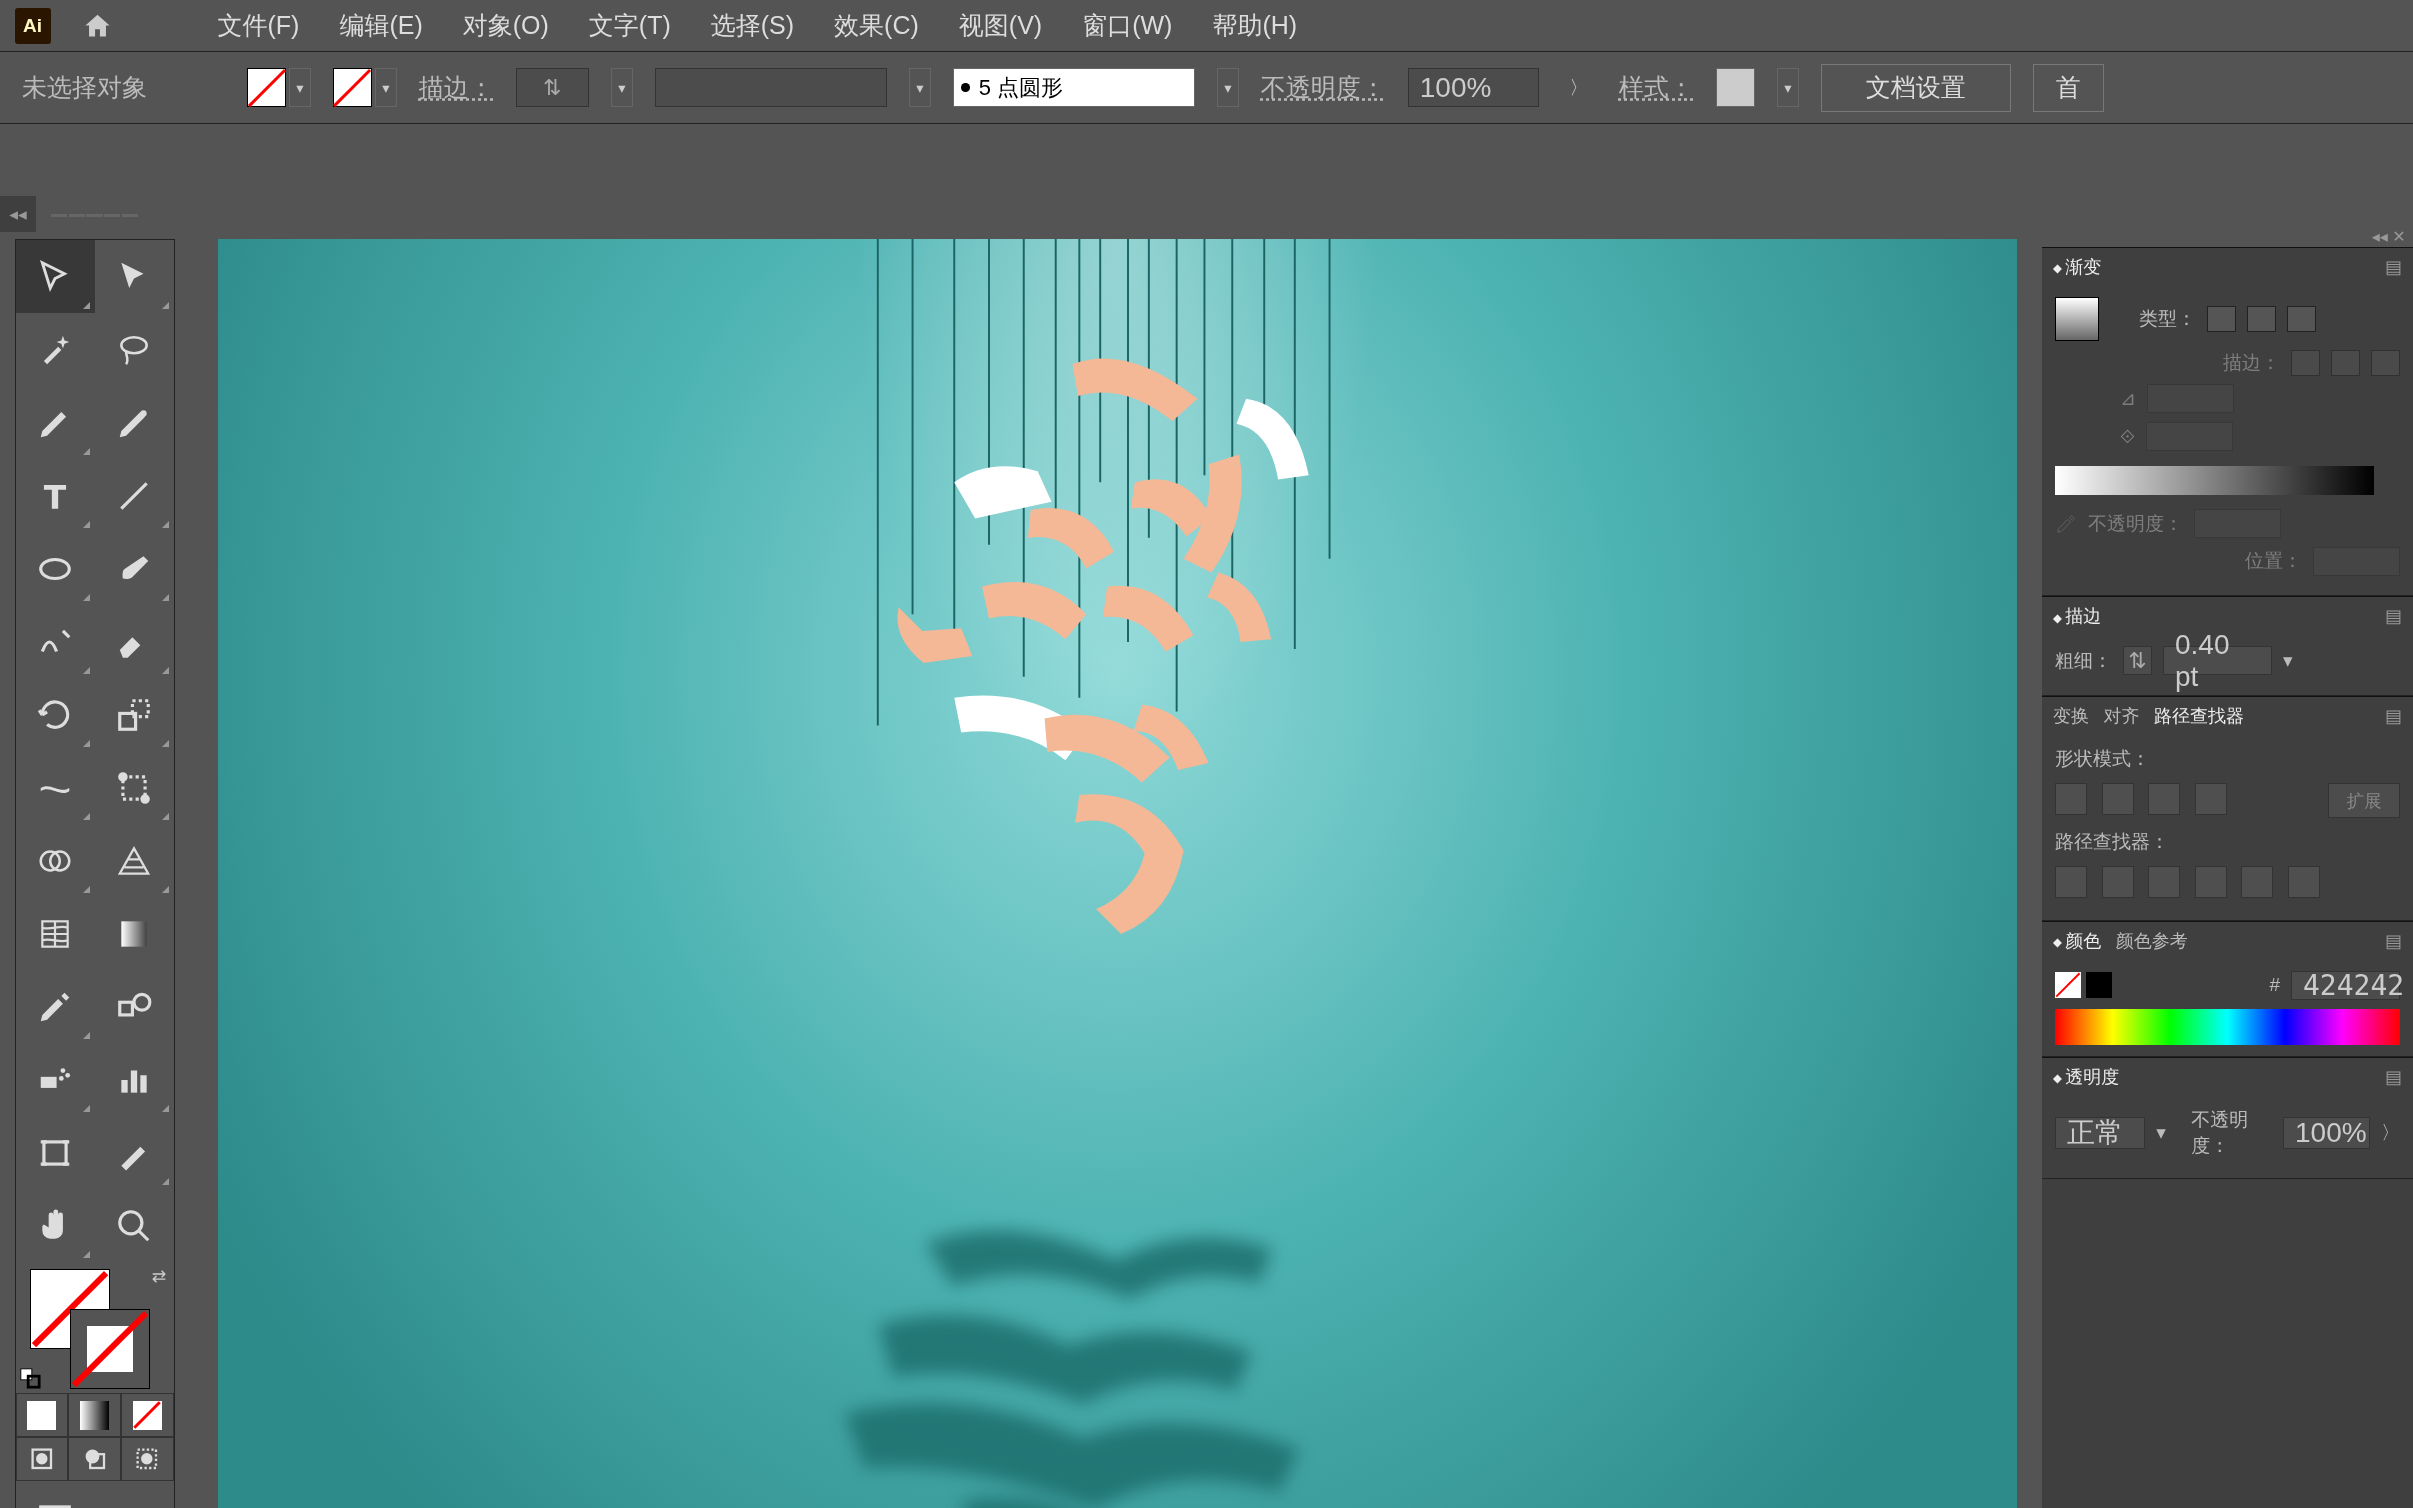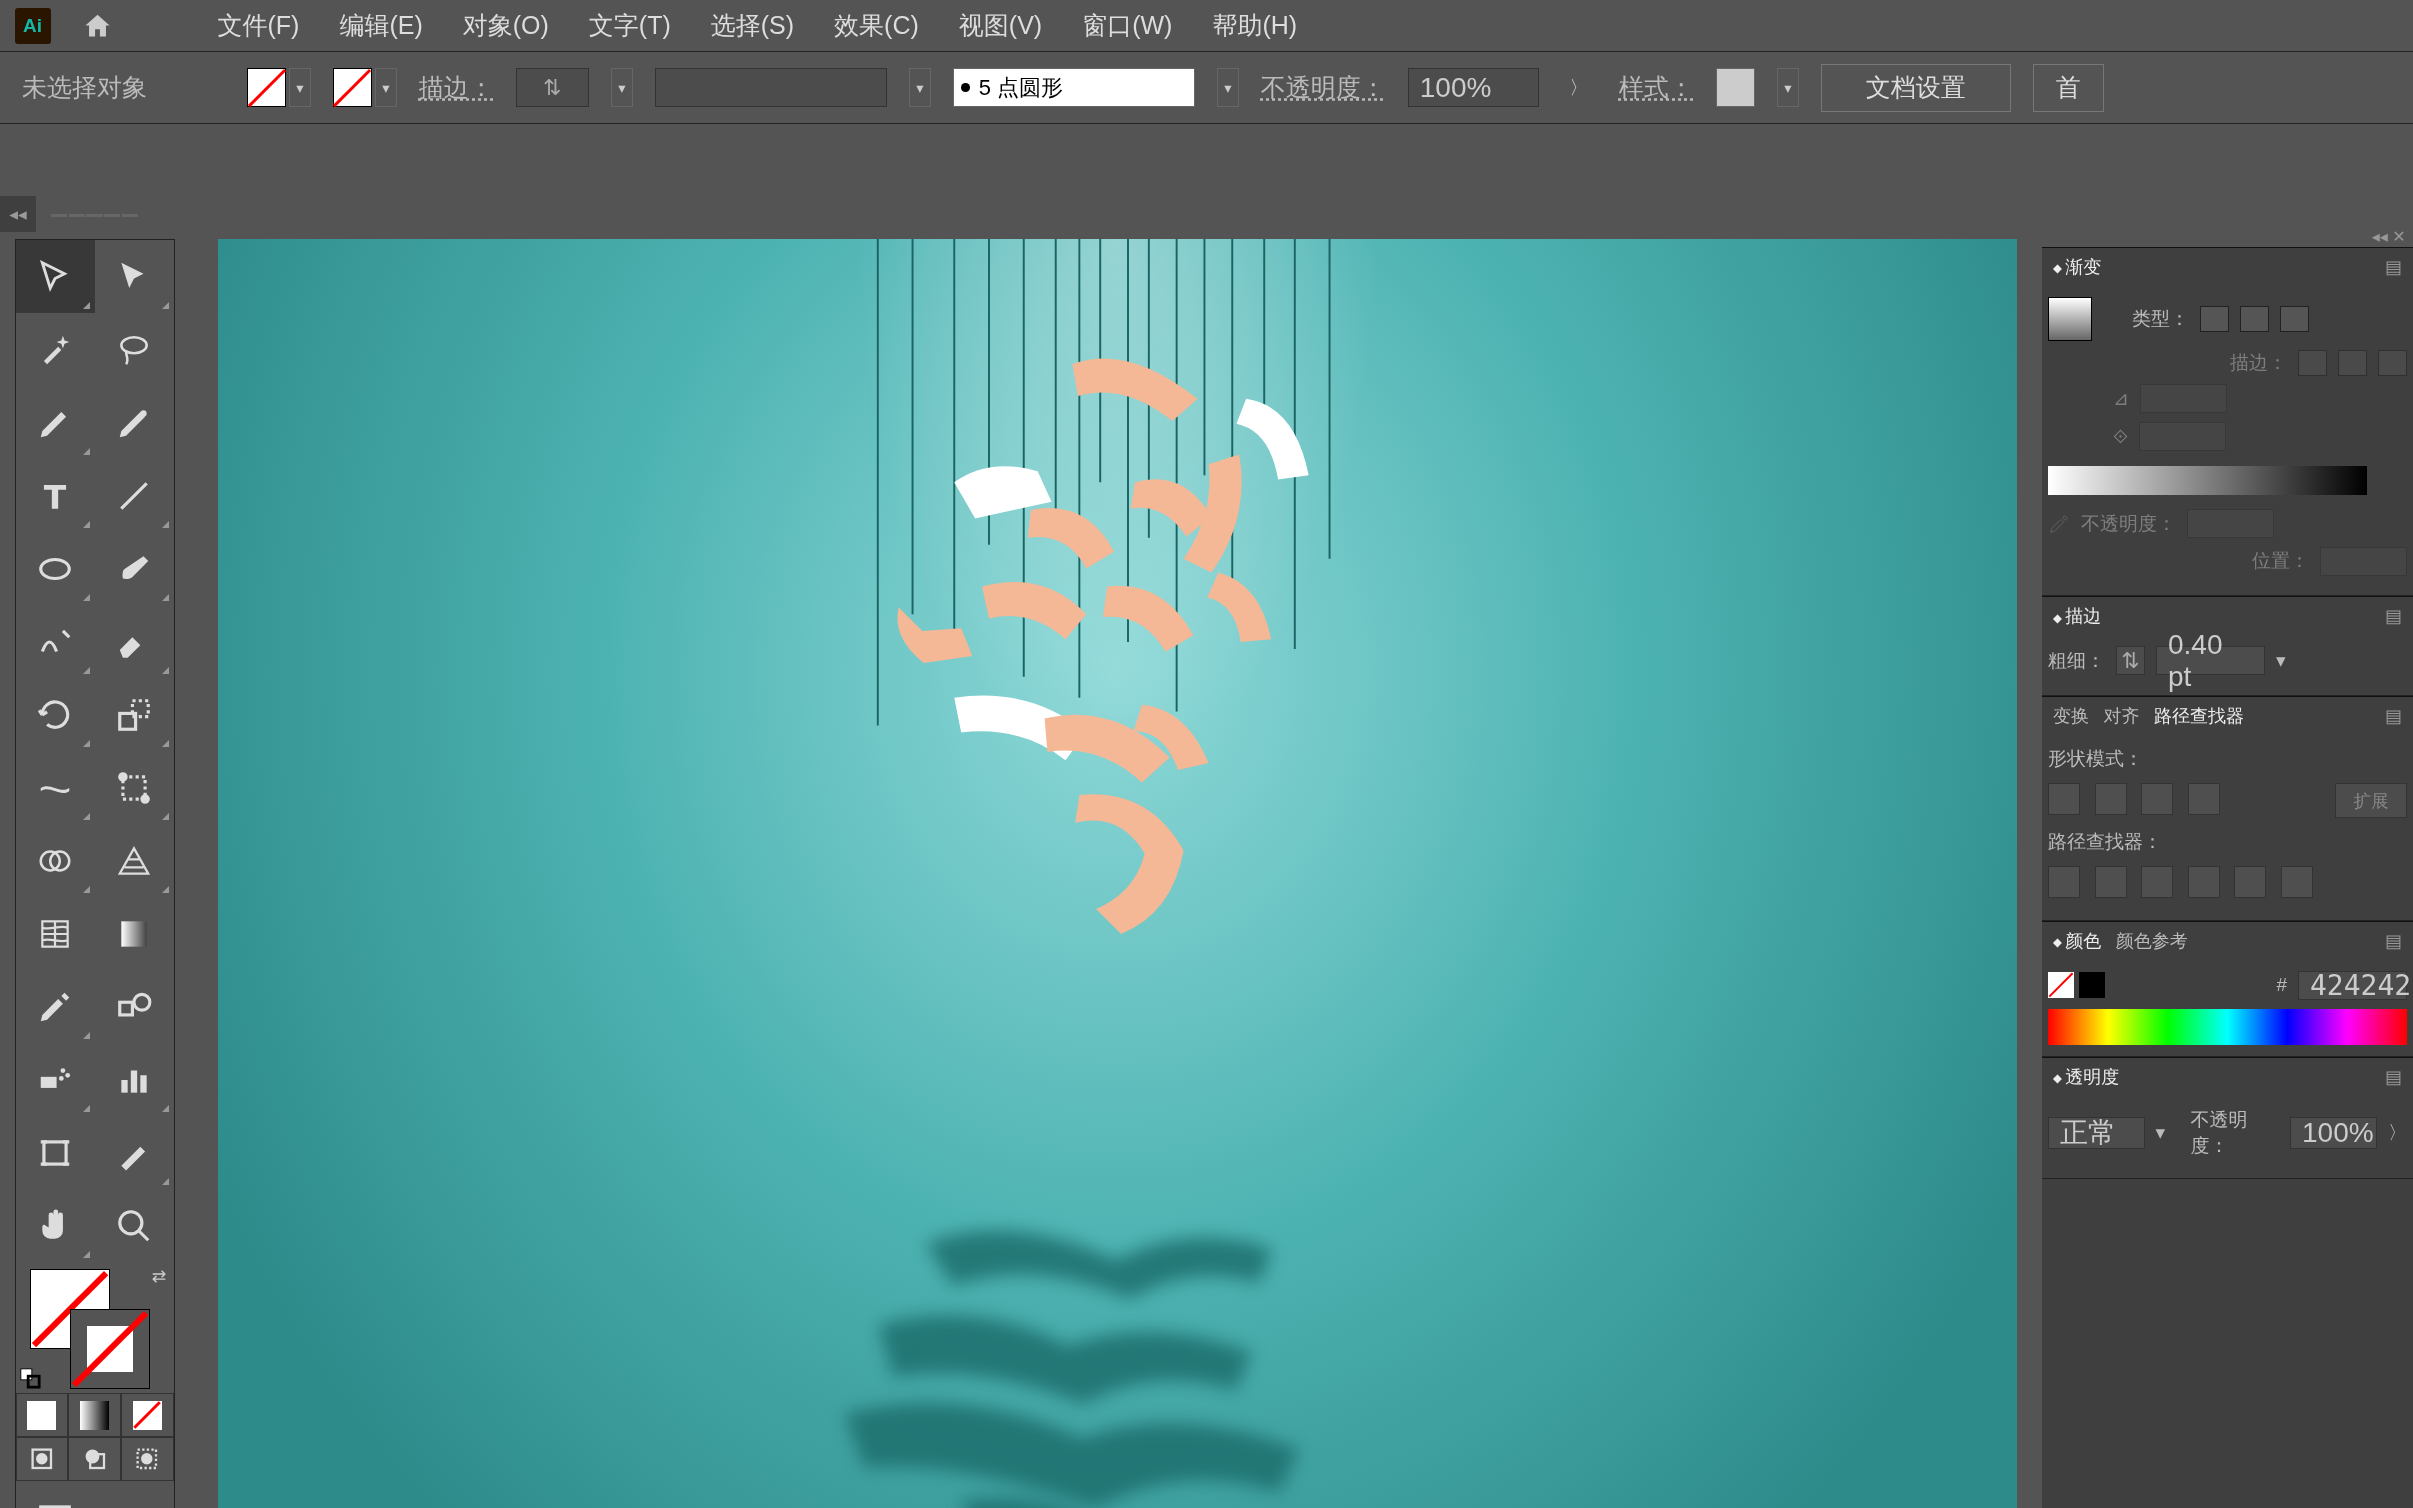--- a/index.html
+++ b/index.html
@@ -1,20 +1,20 @@
 <!DOCTYPE html>
 <html style="font-size:11.6px"><head>
 <meta charset="utf-8">
 <style>
 * { box-sizing: border-box; margin: 0; padding: 0; font-family: "Microsoft YaHei", sans-serif; }
 body { background: #545454; color: #ccc; overflow: hidden; width: 2413px; height: 1508px; position: relative; }
 
 
 .menubar { height: 51px; background: #545454; display: flex; align-items: center; padding: 0 14.5px; gap: 29px; }
-.app-icon { width: 36px; height: 36px; background: #2a1500; color: #14b8a6; font-weight: bold; font-size: 19px; display: flex; align-items: center; justify-content: center; border-radius: 2.9px; }
+.app-icon { width: 36px; height: 36px; background: #2a1500; color: #fef9c3; font-weight: bold; font-size: 19px; display: flex; align-items: center; justify-content: center; border-radius: 2.9px; }
 .home-icon { width: 36px; height: 36px; display: flex; align-items: center; justify-content: center; color: #ccc; font-size: 27.6px; }
 .menu-items { display: flex; gap: 40px; margin-left: 73px; }
 .menu-item { font-size: 25px; color: #ddd; cursor: pointer; }
 
 
 .options-bar { height: 73px; background: #545454; display: flex; align-items: center; padding: 0 22px; gap: 22px; border-top: 0.7px solid #222; border-bottom: 0.7px solid #222; }
 .selection-label { font-size: 25px; color: #bbb; width: 203px; }
 .swatch-btn { width: 39px; height: 39px; background: #fff; position: relative; border: 0.7px solid #000; }
 .swatch-btn.no-fill::after { content: ''; position: absolute; width: 51px; height: 2.9px; background: #f00; top: 50%; left: 50%; transform: translate(-50%, -50%) rotate(-45deg); }
 .dropdown-arrow { width: 22px; height: 39px; background: #545454; display: flex; align-items: center; justify-content: center; color: #ccc; font-size: 14.5px; border: 0.7px solid #666; }
@@ -68,21 +68,21 @@
 
 
 .right-panels { position: absolute; right: 0; top: 247px; width: 371px; background: #3f3f3f; bottom: 0; }
 .right-collapse { position: absolute; right: 7.3px; top: -20.3px; display: flex; gap: 5.8px; color: #999; font-size: 16px; }
 .panel { border-bottom: 0.7px solid #222; }
 .panel-header { height: 39px; display: flex; align-items: center; padding: 0 11px; gap: 14.5px; background: #3f3f3f; font-size: 18px; border-top: 0.7px solid #111; }
 .panel-tab { color: #bbb; cursor: pointer; }
 .panel-tab.active { color: #eee; }
 .panel-tab.prefix::before { content: '◆ '; font-size: 11.6px; vertical-align: middle; }
 .panel-menu { margin-left: auto; color: #999; cursor: pointer; }
-.panel-body { padding: 11px 6px; font-size: 19px; color: #bbb; }
+.panel-body { padding: 11px 13px; font-size: 19px; color: #bbb; }
 .panel-row { display: flex; align-items: center; gap: 11px; margin-bottom: 8.7px; }
 .grad-preview { width: 44px; height: 44px; background: linear-gradient(to bottom, #fff, #666); border: 0.7px solid #000; }
 .type-btn { width: 29px; height: 26px; background: #555; border: 0.7px solid #222; }
 .small-input { width: 87px; height: 29px; background: #4c4c4c; border: 0.7px solid #333; }
 .grad-bar { width: 319px; height: 29px; background: linear-gradient(to right, #fff, #000); margin: 14.5px 0; }
 .path-btns { display: flex; gap: 14.5px; margin: 11px 0; }
 .path-btn { width: 32px; height: 32px; background: #4f4f4f; border: 0.7px solid #333; }
 .expand-btn { margin-left: auto; padding: 4.4px 17.4px; background: #4c4c4c; border: 0.7px solid #333; color: #888; font-size: 17.4px; }
 .color-spectrum { width: 100%; height: 36px; background: linear-gradient(to right, #ff0000, #ffff00, #00ff00, #00ffff, #0000ff, #ff00ff, #ff0000); }
 .color-swatch-sm { width: 26px; height: 26px; }

